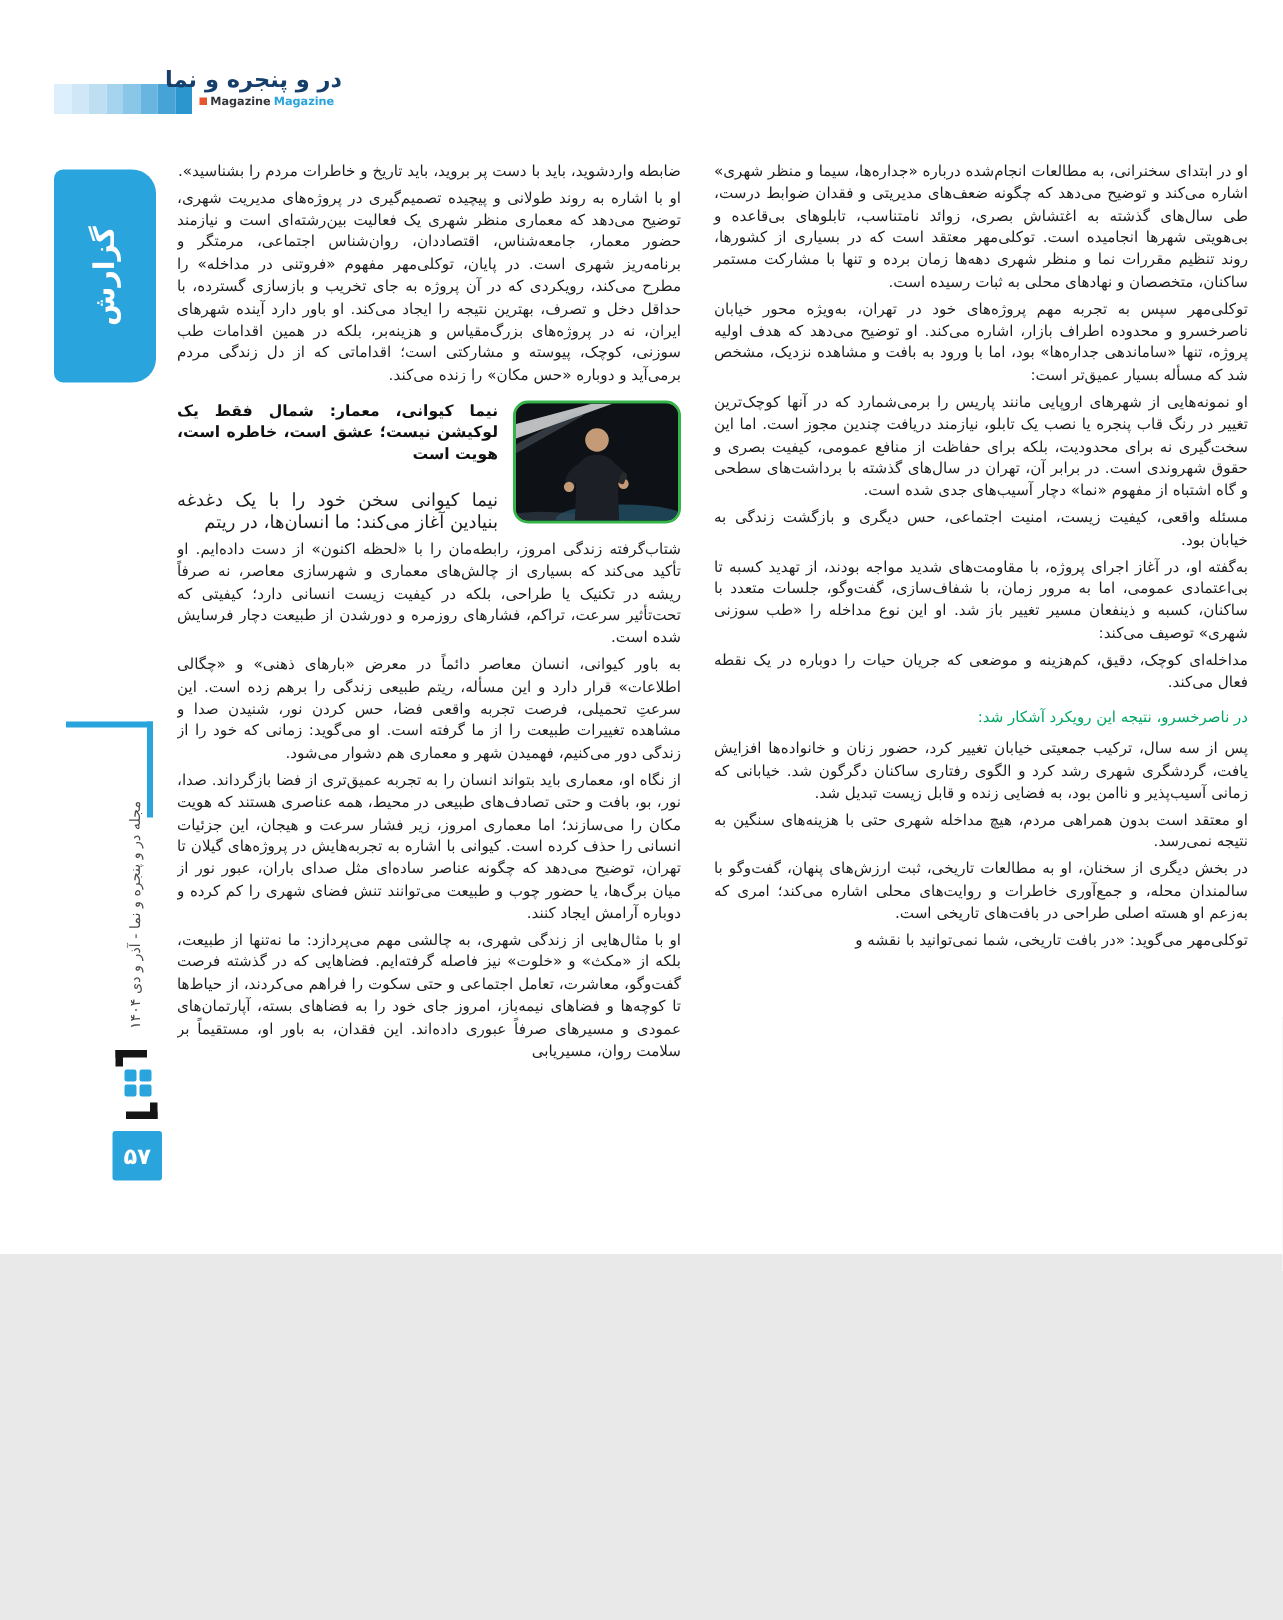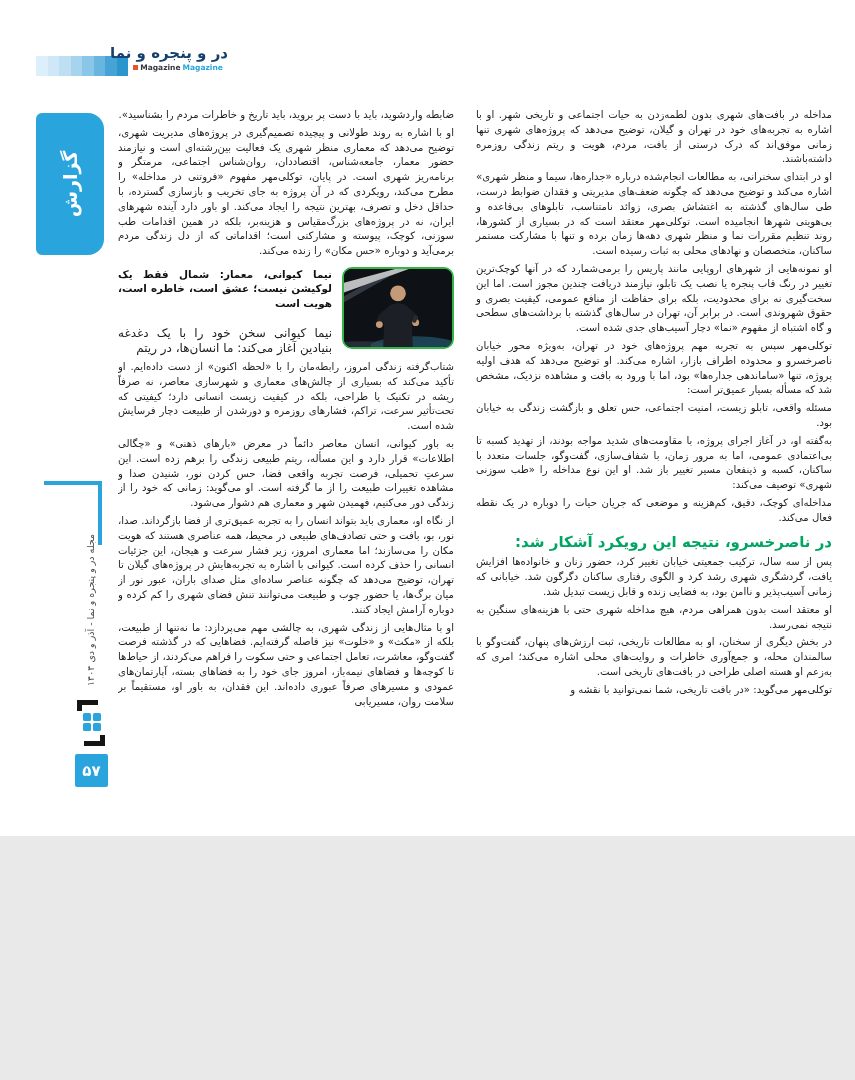--- a/index.html
+++ b/index.html
@@ -28,21 +28,21 @@
   .page-badge { position:absolute; left:75px; top:754px; width:33px; height:33px; background:#29a4dc;
                 color:#fff; font-size:15px; font-weight:bold; display:flex; align-items:center; justify-content:center; border-radius:2px; }
 
   
   .cols { position:absolute; left:118px; top:108px; width:714px; height:856px; direction:rtl;
           display:flex; gap:22px; overflow:hidden; }
   .col { text-align:justify; color:#1d1d1f; font-size:10.1px; line-height:14.8px; }
   .colr { width:356px; }
   .coll { width:336px; }
   .col p { margin:0 0 3px 0; }
-  .green-head { color:#00a562; font-size:15px; font-weight:bold; margin:9px 0 6px 0; }
+  .green-head { color:#00a562; font-size:10px; font-weight:normal; margin:9px 0 6px 0; }
   .media { display:flex; direction:rtl; margin:8px 0 4px 0; }
   .photo { width:112px; height:82px; border:2.5px solid #35b44a; border-radius:10px; overflow:hidden;
            margin-left:10px; flex:none; background:#0e1116; }
   .photo svg { display:block; width:100%; height:100%; }
   .capblock { flex:1; }
   .caption { font-weight:bold; font-size:10.4px; line-height:14.5px; color:#111; margin-bottom:16px; }
   .caplead { font-size:12px; line-height:14.8px; }
 
   
   .rule { position:absolute; left:118px; top:961px; width:714px; height:2px; background:#bdbdbd; }
@@ -97,25 +97,24 @@
       <rect x="7" y="13" width="8" height="8" rx="1.5" fill="#29a4dc"></rect>
       <rect x="17" y="13" width="8" height="8" rx="1.5" fill="#29a4dc"></rect>
       <rect x="7" y="23" width="8" height="8" rx="1.5" fill="#29a4dc"></rect>
       <rect x="17" y="23" width="8" height="8" rx="1.5" fill="#29a4dc"></rect>
     </svg>
   </div>
   <div class="page-badge">۵۷</div>
 
   <main class="cols">
     <section class="col colr">
-      <p>مداخله در بافت‌های شهری بدون لطمه‌زدن به حیات اجتماعی و تاریخی شهر. او با اشاره به تجربه‌های خود در تهران و گیلان، توضیح می‌دهد که پروژه‌های شهری تنها زمانی موفق‌اند که درک درستی از بافت، مردم، هویت و ریتم زندگی روزمره داشته‌باشند.</p>
       <p>او در ابتدای سخنرانی، به مطالعات انجام‌شده درباره «جداره‌ها، سیما و منظر شهری» اشاره می‌کند و توضیح می‌دهد که چگونه ضعف‌های مدیریتی و فقدان ضوابط درست، طی سال‌های گذشته به اغتشاش بصری، زوائد نامتناسب، تابلوهای بی‌قاعده و بی‌هویتی شهرها انجامیده است. توکلی‌مهر معتقد است که در بسیاری از کشورها، روند تنظیم مقررات نما و منظر شهری دهه‌ها زمان برده و تنها با مشارکت مستمر ساکنان، متخصصان و نهادهای محلی به ثبات رسیده است.</p>
+      <p>توکلی‌مهر سپس به تجربه مهم پروژه‌های خود در تهران، به‌ویژه محور خیابان ناصرخسرو و محدوده اطراف بازار، اشاره می‌کند. او توضیح می‌دهد که هدف اولیه پروژه، تنها «ساماندهی جداره‌ها» بود، اما با ورود به بافت و مشاهده نزدیک، مشخص شد که مسأله بسیار عمیق‌تر است:</p>
       <p>او نمونه‌هایی از شهرهای اروپایی مانند پاریس را برمی‌شمارد که در آنها کوچک‌ترین تغییر در رنگ قاب پنجره یا نصب یک تابلو، نیازمند دریافت چندین مجوز است. اما این سخت‌گیری نه برای محدودیت، بلکه برای حفاظت از منافع عمومی، کیفیت بصری و حقوق شهروندی است. در برابر آن، تهران در سال‌های گذشته با برداشت‌های سطحی و گاه اشتباه از مفهوم «نما» دچار آسیب‌های جدی شده است.</p>
-      <p>توکلی‌مهر سپس به تجربه مهم پروژه‌های خود در تهران، به‌ویژه محور خیابان ناصرخسرو و محدوده اطراف بازار، اشاره می‌کند. او توضیح می‌دهد که هدف اولیه پروژه، تنها «ساماندهی جداره‌ها» بود، اما با ورود به بافت و مشاهده نزدیک، مشخص شد که مسأله بسیار عمیق‌تر است:</p>
-      <p>مسئله واقعی، تابلو زیست، امنیت اجتماعی، حس تعلق و بازگشت زندگی به خیابان بود.</p>
+      <p>مسئله واقعی، کیفیت زیست، امنیت اجتماعی، حس دیگری و بازگشت زندگی به خیابان بود.</p>
       <p>به‌گفته او، در آغاز اجرای پروژه، با مقاومت‌های شدید مواجه بودند، از تهدید کسبه تا بی‌اعتمادی عمومی، اما به مرور زمان، با شفاف‌سازی، گفت‌وگو، جلسات متعدد با ساکنان، کسبه و ذینفعان مسیر تغییر باز شد. او این نوع مداخله را «طب سوزنی شهری» توصیف می‌کند:</p>
       <p>مداخله‌ای کوچک، دقیق، کم‌هزینه و موضعی که جریان حیات را دوباره در یک نقطه فعال می‌کند.</p>
       <h3 class="green-head">در ناصرخسرو، نتیجه این رویکرد آشکار شد:</h3>
       <p>پس از سه سال، ترکیب جمعیتی خیابان تغییر کرد، حضور زنان و خانواده‌ها افزایش یافت، گردشگری شهری رشد کرد و الگوی رفتاری ساکنان دگرگون شد. خیابانی که زمانی آسیب‌پذیر و ناامن بود، به فضایی زنده و قابل زیست تبدیل شد.</p>
       <p>او معتقد است بدون همراهی مردم، هیچ مداخله شهری حتی با هزینه‌های سنگین به نتیجه نمی‌رسد.</p>
       <p>در بخش دیگری از سخنان، او به مطالعات تاریخی، ثبت ارزش‌های پنهان، گفت‌وگو با سالمندان محله، و جمع‌آوری خاطرات و روایت‌های محلی اشاره می‌کند؛ امری که به‌زعم او هسته اصلی طراحی در بافت‌های تاریخی است.</p>
       <p>توکلی‌مهر می‌گوید: «در بافت تاریخی، شما نمی‌توانید با نقشه و</p>
     </section>
 
     <section class="col coll">

